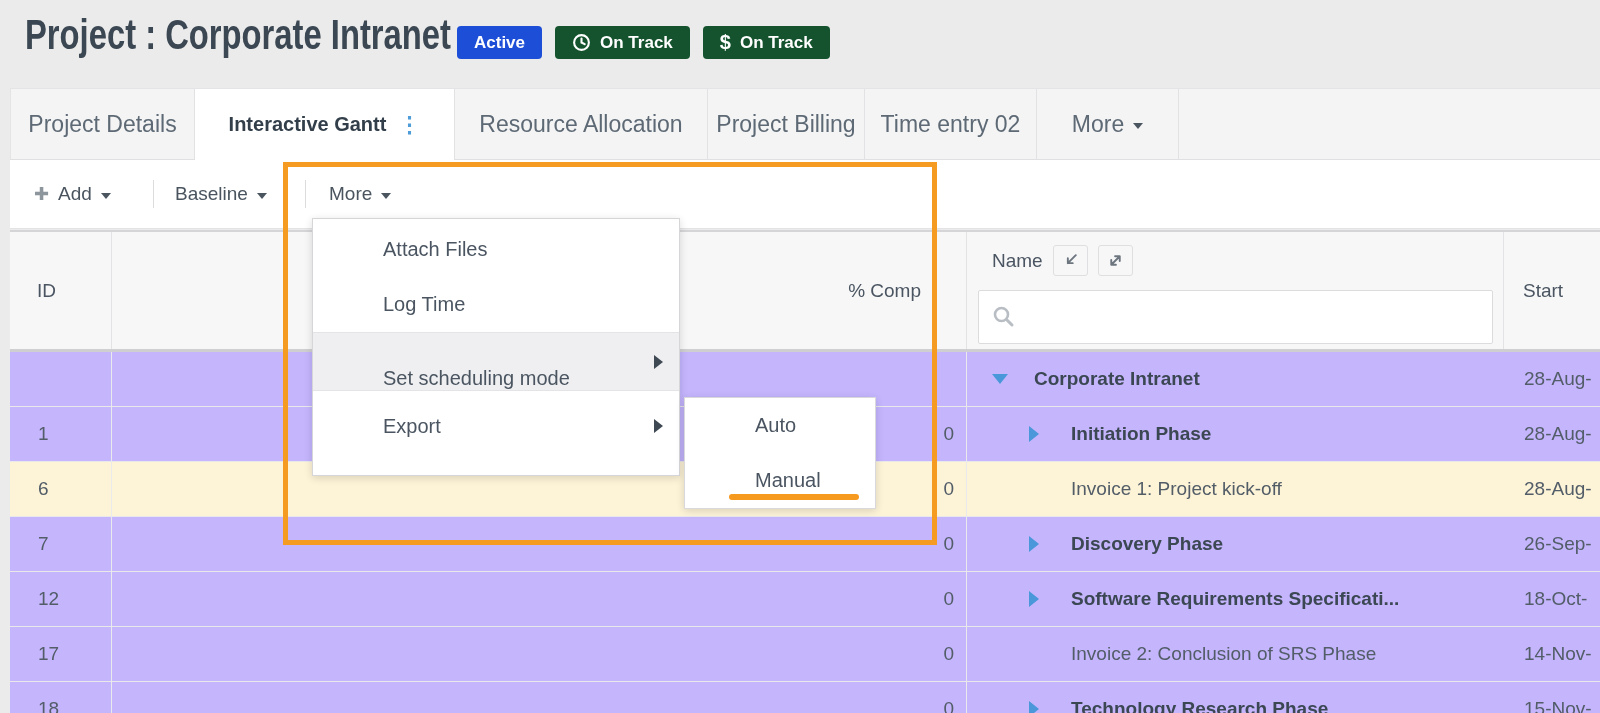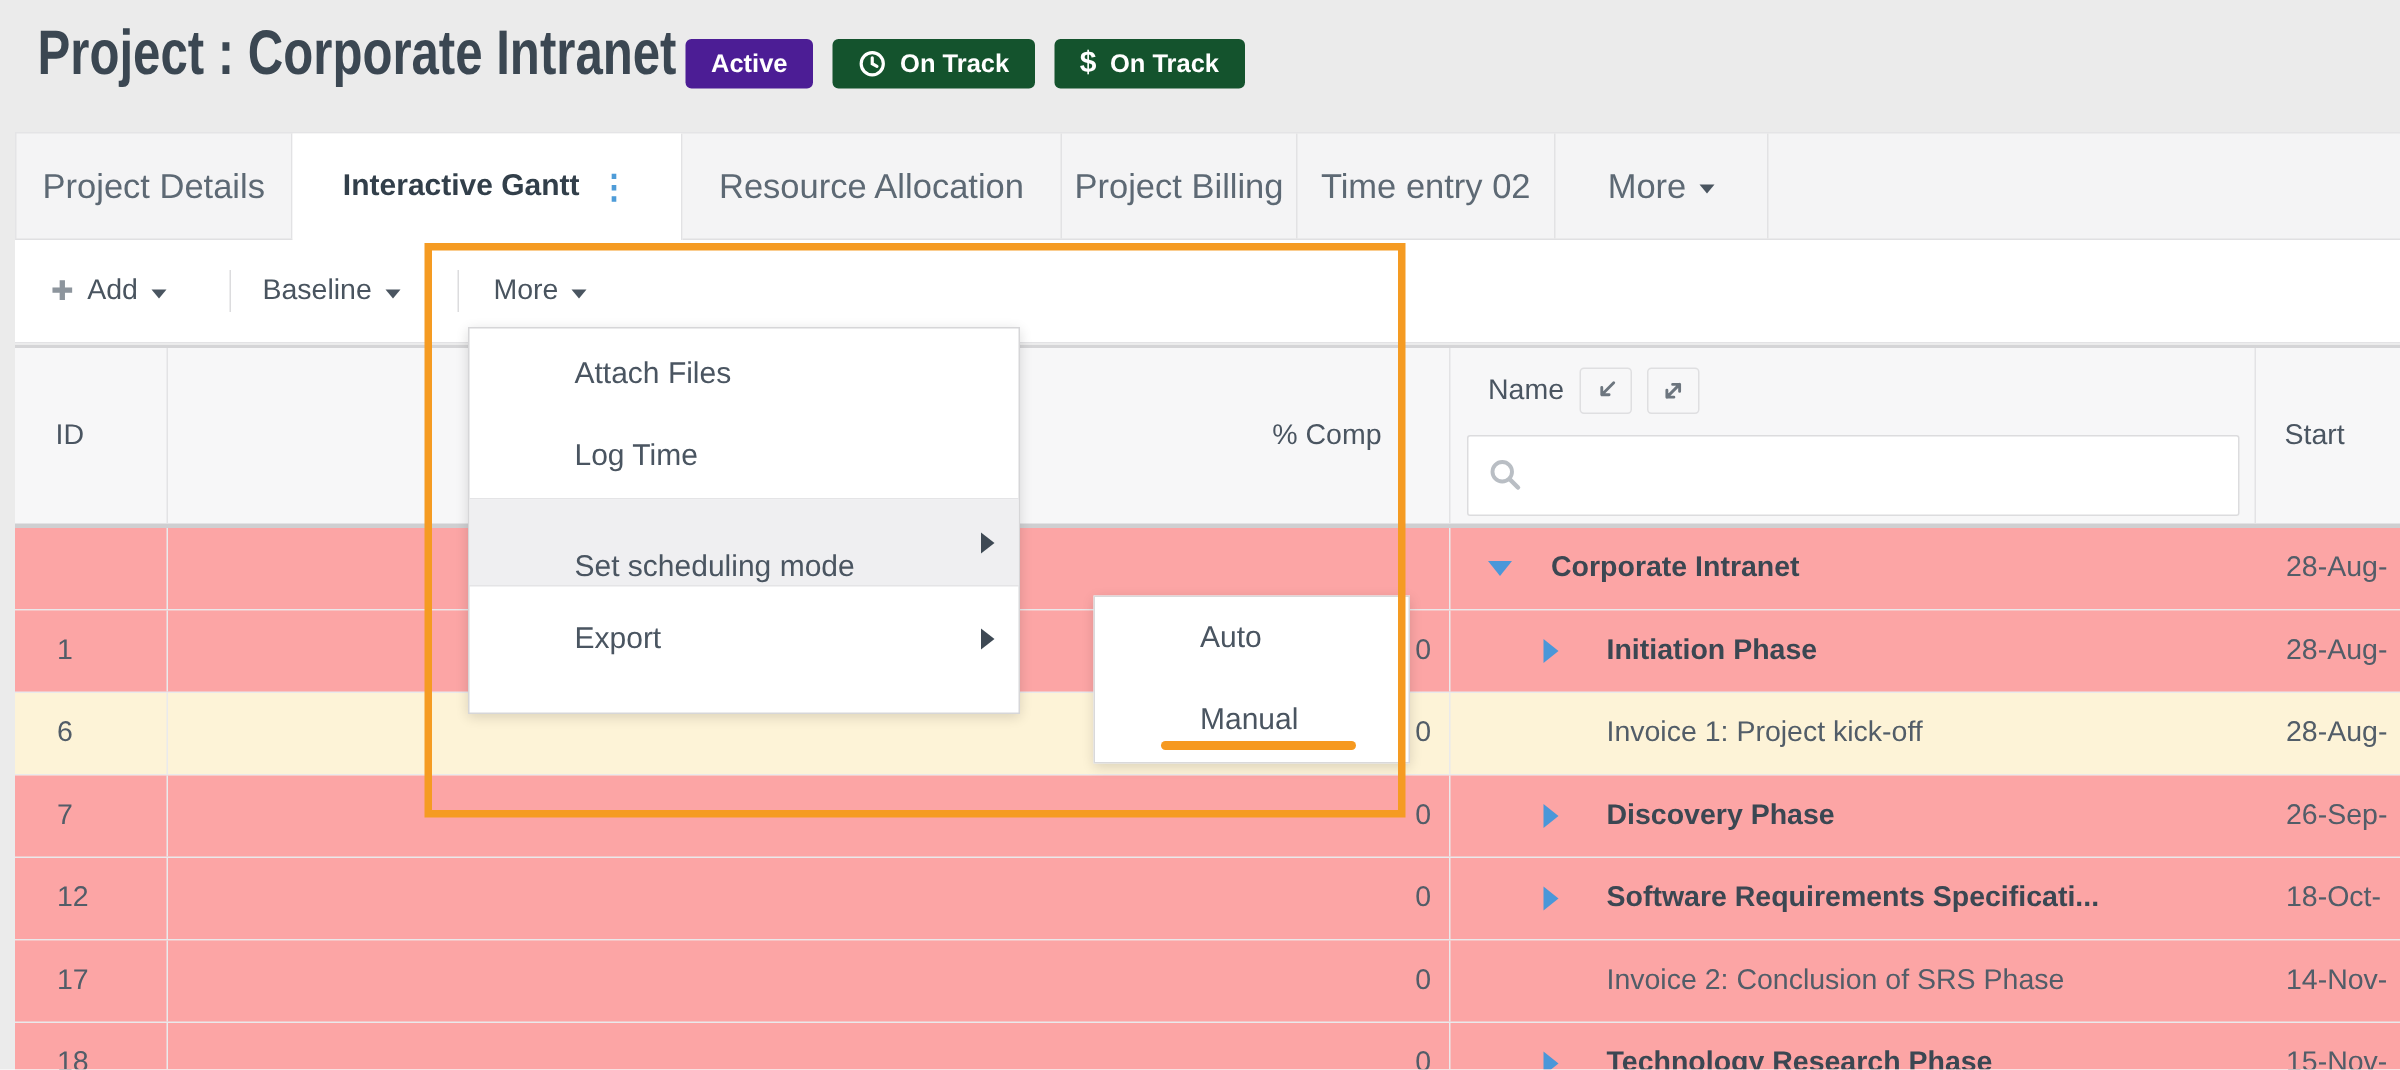--- a/index.html
+++ b/index.html
@@ -17,21 +17,21 @@
   .project-title {
     position: absolute; left: 25px; top: 11px;
     font-size: 42px; font-weight: bold; color: #3b4752;
     white-space: nowrap; transform: scaleX(0.78); transform-origin: 0 0;
   }
   .badges { position: absolute; left: 457px; top: 26px; display: flex; gap: 13px; align-items: center; }
   .badge {
     height: 33px; border-radius: 4px; color: #fff; font-size: 17px; font-weight: bold;
     display: flex; align-items: center; padding: 0 17px; gap: 9px; white-space: nowrap;
   }
-  .badge-dark  { background: #4c1d95; }
+  .badge-dark  { background: #1d4ed8; }
   .badge-green { background: #14532d; }
   .badge-icon { display: flex; align-items: center; }
   .dollar-glyph { font-size: 20px; font-weight: bold; color: #fff; }
 
   
   .tab-bar {
     position: absolute; left: 10px; top: 88px; width: 1590px; height: 72px;
     background: #f4f4f5; border-top: 1px solid #e4e4e6; border-bottom: 1px solid #e0e0e2;
     border-left: 1px solid #e4e4e6; display: flex; align-items: stretch;
   }
@@ -74,21 +74,21 @@
     width: 35px; height: 31px; border: 1px solid #dfdfe1; border-radius: 3px; background: #f7f7f8;
     display: flex; align-items: center; justify-content: center; cursor: pointer;
   }
   .search-box {
     position: absolute; left: 11px; top: 58px; width: 515px; height: 54px;
     background: #fff; border: 1px solid #dcdcde; border-radius: 2px;
     display: flex; align-items: center; padding-left: 13px;
   }
   .search-box input { border: none; outline: none; flex: 1; height: 40px; font-size: 19px; margin-left: 10px; font-family: "Liberation Sans", sans-serif; background: transparent; }
 
-  .grid-row { position: absolute; left: 0; width: 1590px; height: 55px; border-bottom: 1px solid #e9e9eb; background: #fca5a5; }
+  .grid-row { position: absolute; left: 0; width: 1590px; height: 55px; border-bottom: 1px solid #e9e9eb; background: #c4b5fd; }
   .row-highlight { background: #fdf3d7; }
   .c-id   { position: absolute; left: 0; top: 0; width: 102px; height: 54px; border-right: 1px solid #eaeaec; display: flex; align-items: center; padding-left: 28px; font-size: 19px; color: #525d68; }
   .c-pct  { position: absolute; left: 102px; top: 0; width: 855px; height: 54px; border-right: 1px solid #eaeaec; display: flex; align-items: center; justify-content: flex-end; padding-right: 12px; font-size: 19px; color: #525d68; }
   .c-name { position: absolute; left: 957px; top: 0; width: 537px; height: 54px; display: flex; align-items: center; padding-left: 25px; overflow: hidden; }
   .c-start{ position: absolute; left: 1494px; top: 0; width: 96px; height: 54px; display: flex; align-items: center; padding-left: 20px; font-size: 19px; color: #525d68; white-space: nowrap; overflow: hidden; }
   .indent { width: 37px; flex: none; }
   .tree-caret { width: 16px; flex: none; display: flex; align-items: center; }
   .tri-down  { width: 0; height: 0; border-left: 8px solid transparent; border-right: 8px solid transparent; border-top: 10px solid #4a97d9; }
   .tri-right { width: 0; height: 0; border-top: 8px solid transparent; border-bottom: 8px solid transparent; border-left: 10px solid #4a97d9; }
   .row-name { margin-left: 26px; font-size: 19px; color: #525d68; white-space: nowrap; }
@@ -100,24 +100,23 @@
     background: #fff; border: 1px solid #d6d6d8; box-shadow: 0 2px 8px rgba(0,0,0,0.14);
     z-index: 50; padding: 3px 0 14px 0;
   }
   .menu-item { position: relative; height: 55px; display: flex; align-items: center; padding-left: 70px; font-size: 20px; color: #4a5561; cursor: pointer; }
   .menu-item-tall { height: 70px; }
   .menu-item-highlight { background: #efeff1; height: 57px; align-items: flex-end; }
   .menu-sep { border-top: 1px solid #e4e4e6; }
   .submenu-arrow { position: absolute; right: 16px; top: 50%; transform: translateY(-50%); width: 0; height: 0; border-top: 7px solid transparent; border-bottom: 7px solid transparent; border-left: 9px solid #3e4954; }
 
   .submenu {
-    position: absolute; left: 684px; top: 397px; width: 211px; height: 112px;
+    position: absolute; left: 684px; top: 397px; width: 192px; height: 112px;
     background: #fff; border: 1px solid #d9d9db; box-shadow: 0 2px 8px rgba(0,0,0,0.14);
     z-index: 51;
-    margin-left: 45px;
   }
   .submenu-item { position: relative; height: 55px; display: flex; align-items: center; padding-left: 70px; font-size: 20px; color: #4a5561; cursor: pointer; }
   .manual-underline { position: absolute; left: 44px; top: 96px; width: 130px; height: 6px; background: #f6991f; border-radius: 3px; z-index: 52; }
 
   
   .annotation-rect {
     position: absolute; left: 283px; top: 162px; width: 654px; height: 383px;
     border: 5px solid #f59b22; z-index: 60; pointer-events: none;
   }
 </style>

